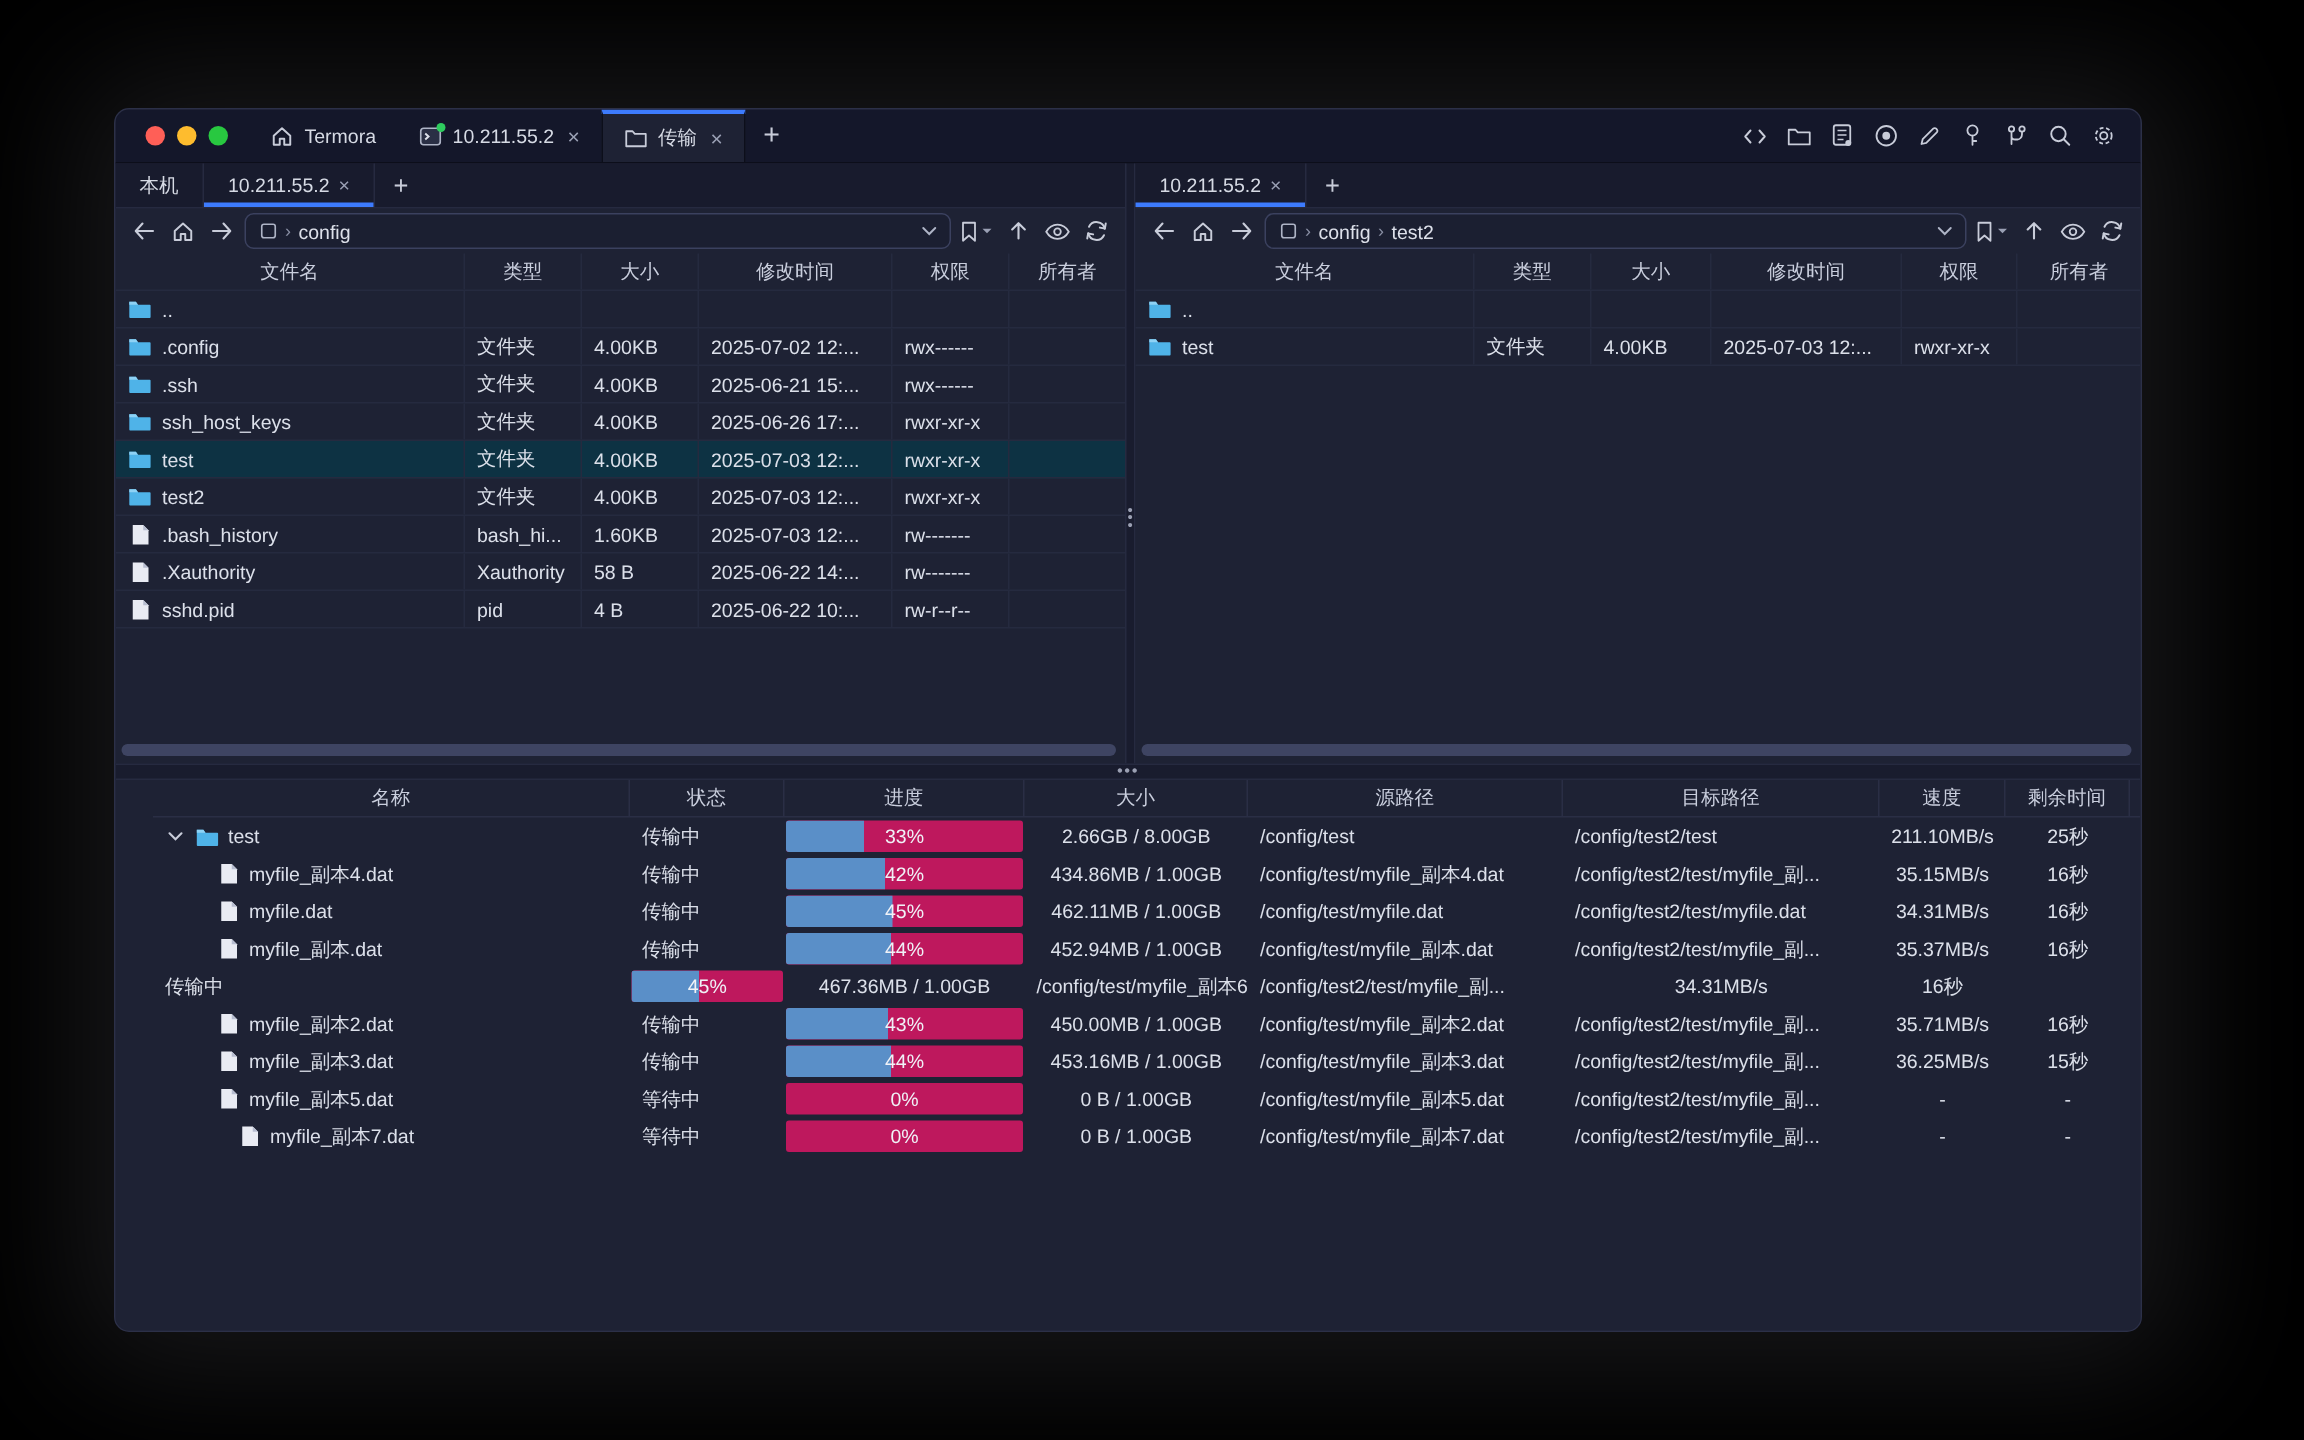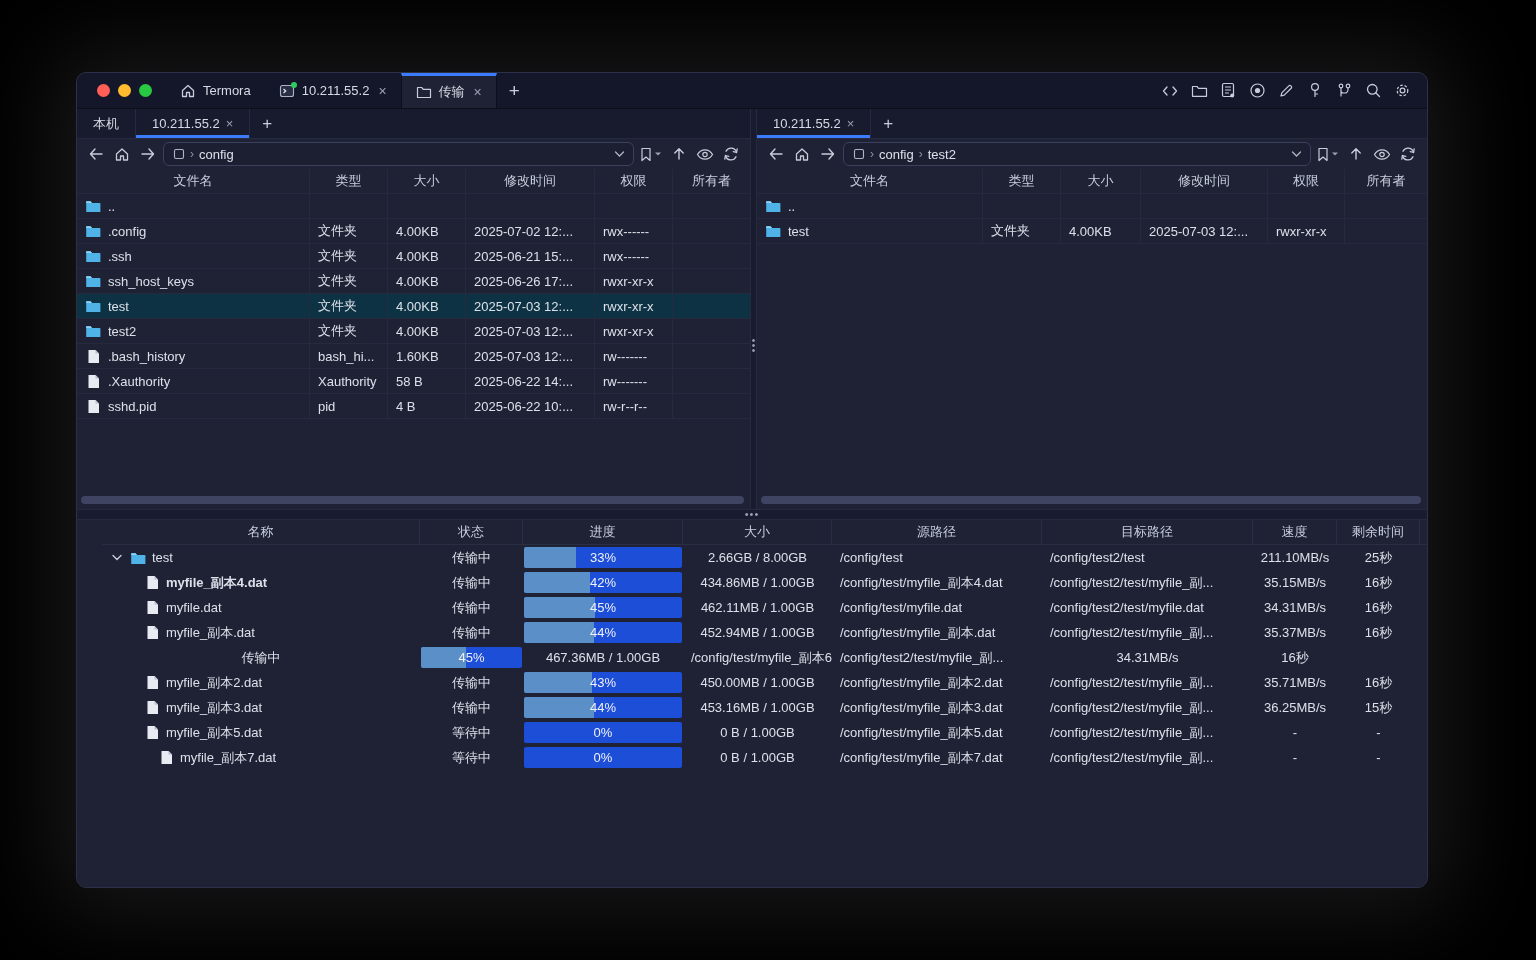--- a/index.html
+++ b/index.html
@@ -55,25 +55,25 @@
   .hdots { position:absolute; left:50%; top:50%; transform:translate(-50%,-55%); color:#9ba0b3; font-size:11px; letter-spacing:1px; }
   
   .transfer { flex:1; display:flex; flex-direction:column; background:#1e2234; }
   .trow { display:grid; grid-template-columns:318px 103px 160px 149px 210px 211px 84px 83px 1fr;
     height:25px; align-items:stretch; font-size:13px; color:#dce0ea; flex:none;margin-left:25px; }
   .trow.thead { border-bottom:1px solid #2a2e45; }
   .thead .tcell { justify-content:center; color:#c9cedd; border-right:1px solid #2a2e45; }
   .thead .tcell:last-child { border-right:none; }
   .tcell { display:flex; align-items:center; padding:0 8px; overflow:hidden; white-space:nowrap; }
   .tname { gap:6px; }
-  .tstatus { justify-content:center;font-family:Liberation Mono, monospace; }
+  .tstatus { justify-content:flex-start;font-family:Liberation Mono, monospace; }
   .tsize { justify-content:center; }
   .tspeed, .teta { justify-content:center; }
   .pcell { padding:2px 1px; }
-  .pbar { position:relative; width:100%; height:100%; background:#1d4ed8; border-radius:2px; overflow:hidden; }
+  .pbar { position:relative; width:100%; height:100%; background:#be185d; border-radius:2px; overflow:hidden; }
   .pfill { position:absolute; left:0; top:0; bottom:0; background:#5a8fc8; }
   .plabel { position:absolute; inset:0; display:flex; align-items:center; justify-content:center; color:#f0f2f7; font-size:13px; }
   .chev { width:14px; display:flex; justify-content:center; flex:none; }
   .iwrap { width:16px; height:16px; flex:none; display:flex; align-items:center; justify-content:center; }
 </style>
 </head>
 <body>
 
 <div class="window">
 
@@ -720,21 +720,21 @@
           </div>
           <div class="tcell tspeed">
             <span>211.10MB/s</span>
           </div>
           <div class="tcell teta">
             <span>25秒</span>
           </div>
           <div class="tcell"></div>
         </div>
         <div class="trow">
-          <div class="tcell tname" style="padding-left: 42px; font-weight: bold;">
+          <div class="tcell tname" style="padding-left: 42px;">
             <span class="iwrap">
               <svg width="13" height="15" viewBox="0 0 13 15">
                 <path d="M1.5 1h7l3.5 3.5V14h-10.5z" fill="#E9EBF3"></path>
                 <path d="M8.5 1 12 4.5H8.5z" fill="#B7BDD0"></path>
               </svg>
             </span>
             <span>myfile_副本4.dat</span>
           </div>
           <div class="tcell tstatus">
             <span>传输中</span>

